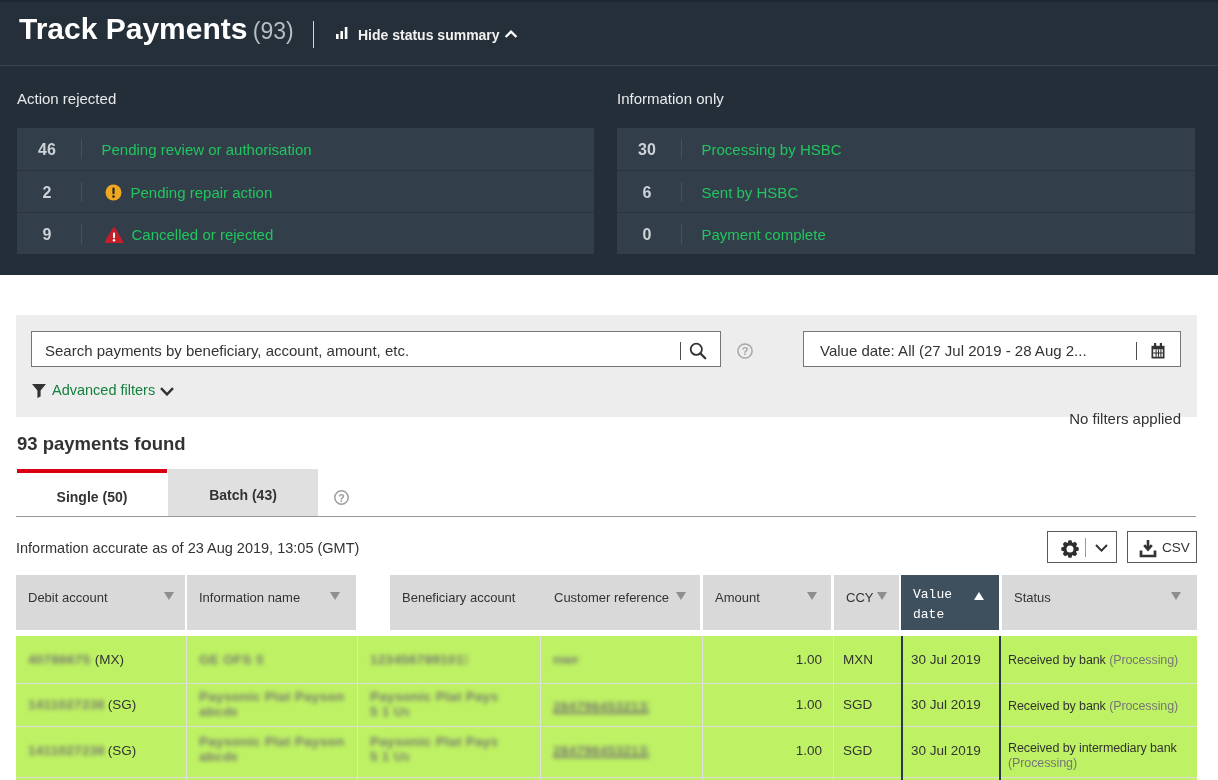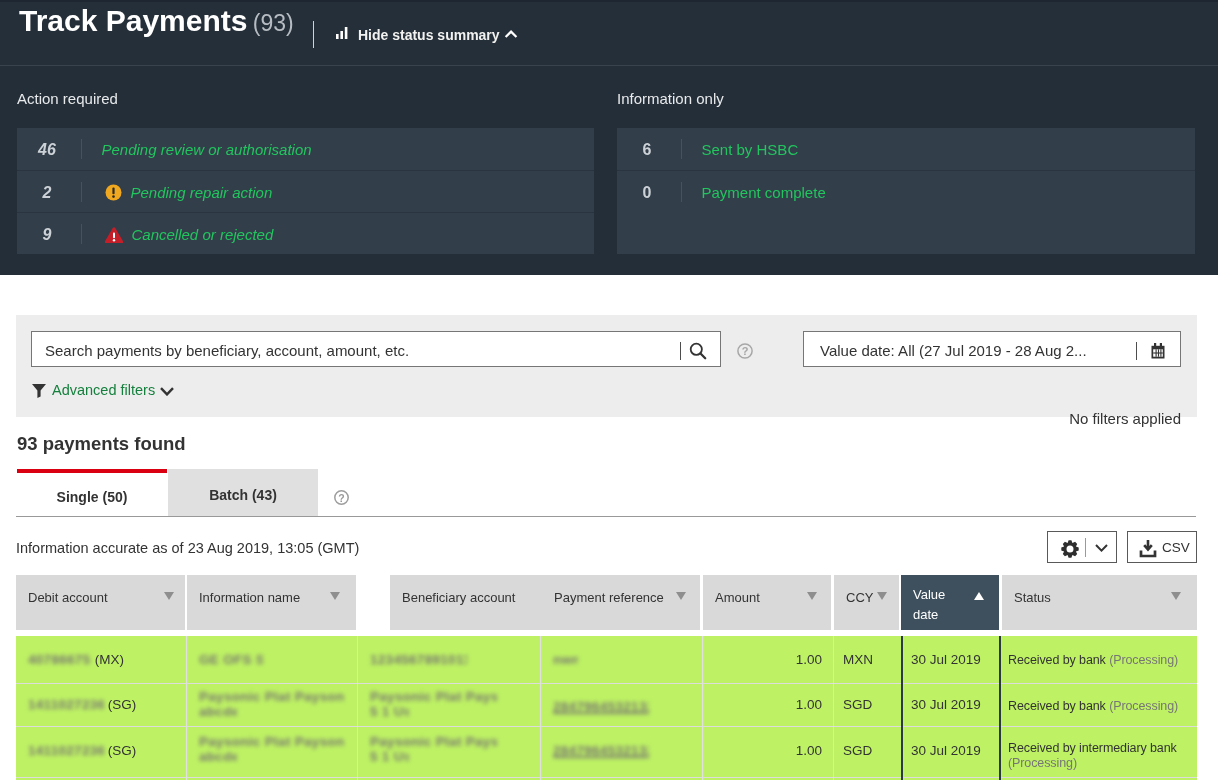--- a/index.html
+++ b/index.html
@@ -1,21 +1,21 @@
 <!DOCTYPE html>
 <html><head>
 <meta charset="utf-8">
 <style>
 * { box-sizing: border-box; margin:0; padding:0; }
 html,body { width:1218px; height:780px; background:#fff; font-family:"Liberation Sans",sans-serif; overflow:hidden; }
 .abs { position:absolute; }
 
 
 #hdr { position:absolute; left:0; top:0; width:1218px; height:65px; background:#252f39; }
-#hdr .title { position:absolute; left:19px; top:4px; font-size:30px; font-weight:bold; color:#fff; letter-spacing:0; }
+#hdr .title { position:absolute; left:19px; top:12px; font-size:30px; font-weight:bold; color:#fff; letter-spacing:0; }
 #hdr .count { margin-left:-3px; font-size:23px; font-weight:normal; color:#b6bcc2; }
 #hdr .vsep { position:absolute; left:313px; top:21px; width:1px; height:27px; background:#cfd3d6; }
 #hdr .hss { position:absolute; left:358px; top:27px; font-size:14px; font-weight:bold; color:#f2f2f0; }
 
 
 #summary { position:absolute; left:0; top:65px; width:1218px; height:210px; background:#242e38; border-top:1px solid #39434e; }
 .seclabel { position:absolute; top:24px; font-size:15px; color:#e8eaec; }
 .panel { position:absolute; top:62px; height:126px; background:#323e4a; }
 .prow { position:relative; height:42px; }
 .prow + .prow { border-top:1px solid #2a3440; }
@@ -81,24 +81,24 @@
     <rect x="4.4" y="4" width="2.6" height="8" fill="#fff"></rect>
     <rect x="8.8" y="0" width="2.6" height="12" fill="#fff"></rect>
   </svg>
   <div class="hss">Hide status summary</div>
   <svg class="abs" style="left:504px; top:30px;" width="15" height="9" viewBox="0 0 16 10">
     <path d="M1.5 7.8 L7.5 1.8 L13.5 7.8" fill="none" stroke="#fff" stroke-width="2.5"></path>
   </svg>
 </div>
 
 <div id="summary">
-  <div class="seclabel" style="left:17px;">Action required</div>
+  <div class="seclabel" style="left:17px;">Action rejected</div>
   <div class="seclabel" style="left:617px;">Information only</div>
 
-  <div class="panel" style="left:17px; width:577px;font-style:italic;">
+  <div class="panel" style="left:17px; width:577px;">
     <div class="prow">
       <div class="pnum">46</div>
         <div class="pdiv"></div>
       <div class="plabel">Pending review or authorisation</div>
     </div>
     <div class="prow">
       <div class="pnum">2</div>
         <div class="pdiv"></div>
       <div class="plabel">
         <svg class="picon" width="17" height="17" viewBox="0 0 17 17">
@@ -113,20 +113,25 @@
       <div class="plabel">
         <svg class="picon" width="18" height="16" viewBox="0 0 18 16">
           <path d="M9 1.5 L17 15 L1 15 Z" fill="#c41f28" stroke="#c41f28" stroke-width="2.6" stroke-linejoin="round"></path>
           <rect x="8" y="5.4" width="2" height="5.8" rx="0.9" fill="#fff"></rect>
           <circle cx="9" cy="13.3" r="1.2" fill="#fff"></circle>
         </svg>Cancelled or rejected</div>
     </div>
   </div>
 
   <div class="panel" style="left:617px; width:578px;">
+    <div class="prow">
+      <div class="pnum">30</div>
+        <div class="pdiv"></div>
+      <div class="plabel">Processing by HSBC</div>
+    </div>
     <div class="prow">
       <div class="pnum">6</div>
         <div class="pdiv"></div>
       <div class="plabel">Sent by HSBC</div>
     </div>
     <div class="prow">
       <div class="pnum">0</div>
         <div class="pdiv"></div>
       <div class="plabel">Payment complete</div>
     </div>
@@ -209,32 +214,32 @@
     </div>
   <div class="hcell" style="left:171px; width:169px;">
       <span class="lab">Information name</span>
       <span class="sortdn" style="left:143px;"></span>
     </div>
   <div class="hcell" style="left:342px; width:181px;margin-left:32px;">
       <span class="lab">Beneficiary account</span>
       <span class="sortdn" style="left:156px;"></span>
     </div>
   <div class="hcell" style="left:526px; width:158px;">
-      <span class="lab">Payment reference</span>
+      <span class="lab">Customer reference</span>
       <span class="sortdn" style="left:134px;"></span>
     </div>
   <div class="hcell" style="left:687px; width:128px;">
       <span class="lab">Amount</span>
       <span class="sortdn" style="left:104px;"></span>
     </div>
   <div class="hcell" style="left:818px; width:65px;">
       <span class="lab">CCY</span>
       <span class="sortdn" style="left:43px;"></span>
     </div>
-  <div class="hcell" id="vd-cell" style="left:885px; width:98px;">
+  <div class="hcell" id="vd-cell" style="left:885px; width:98px;font-family:Liberation Mono, monospace;">
       <span class="lab" style="top:10px; line-height:20px;">Value<br>date</span>
       <span class="sortup" style="left:73px;"></span>
     </div>
   <div class="hcell" style="left:986px; width:195px;">
       <span class="lab">Status</span>
       <span class="sortdn" style="left:169px;"></span>
     </div>
 </div>
 
 <div id="tbody">

